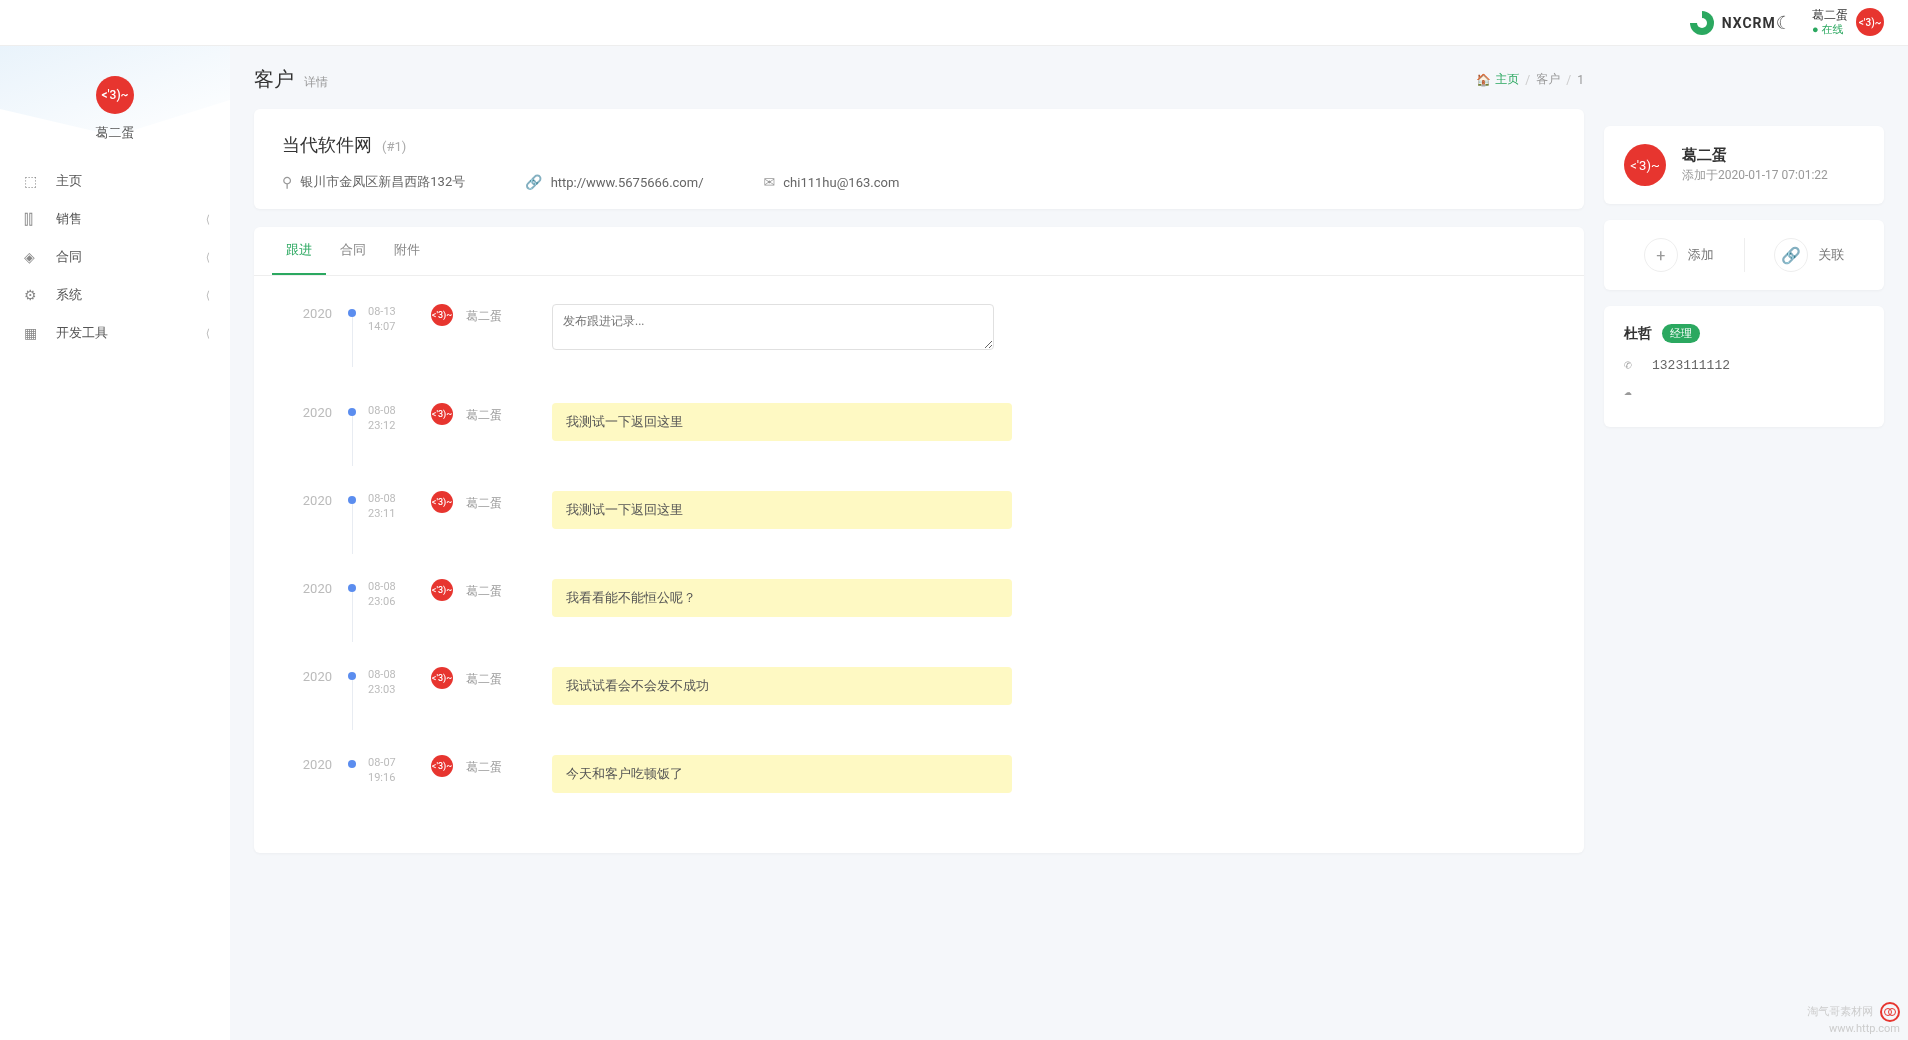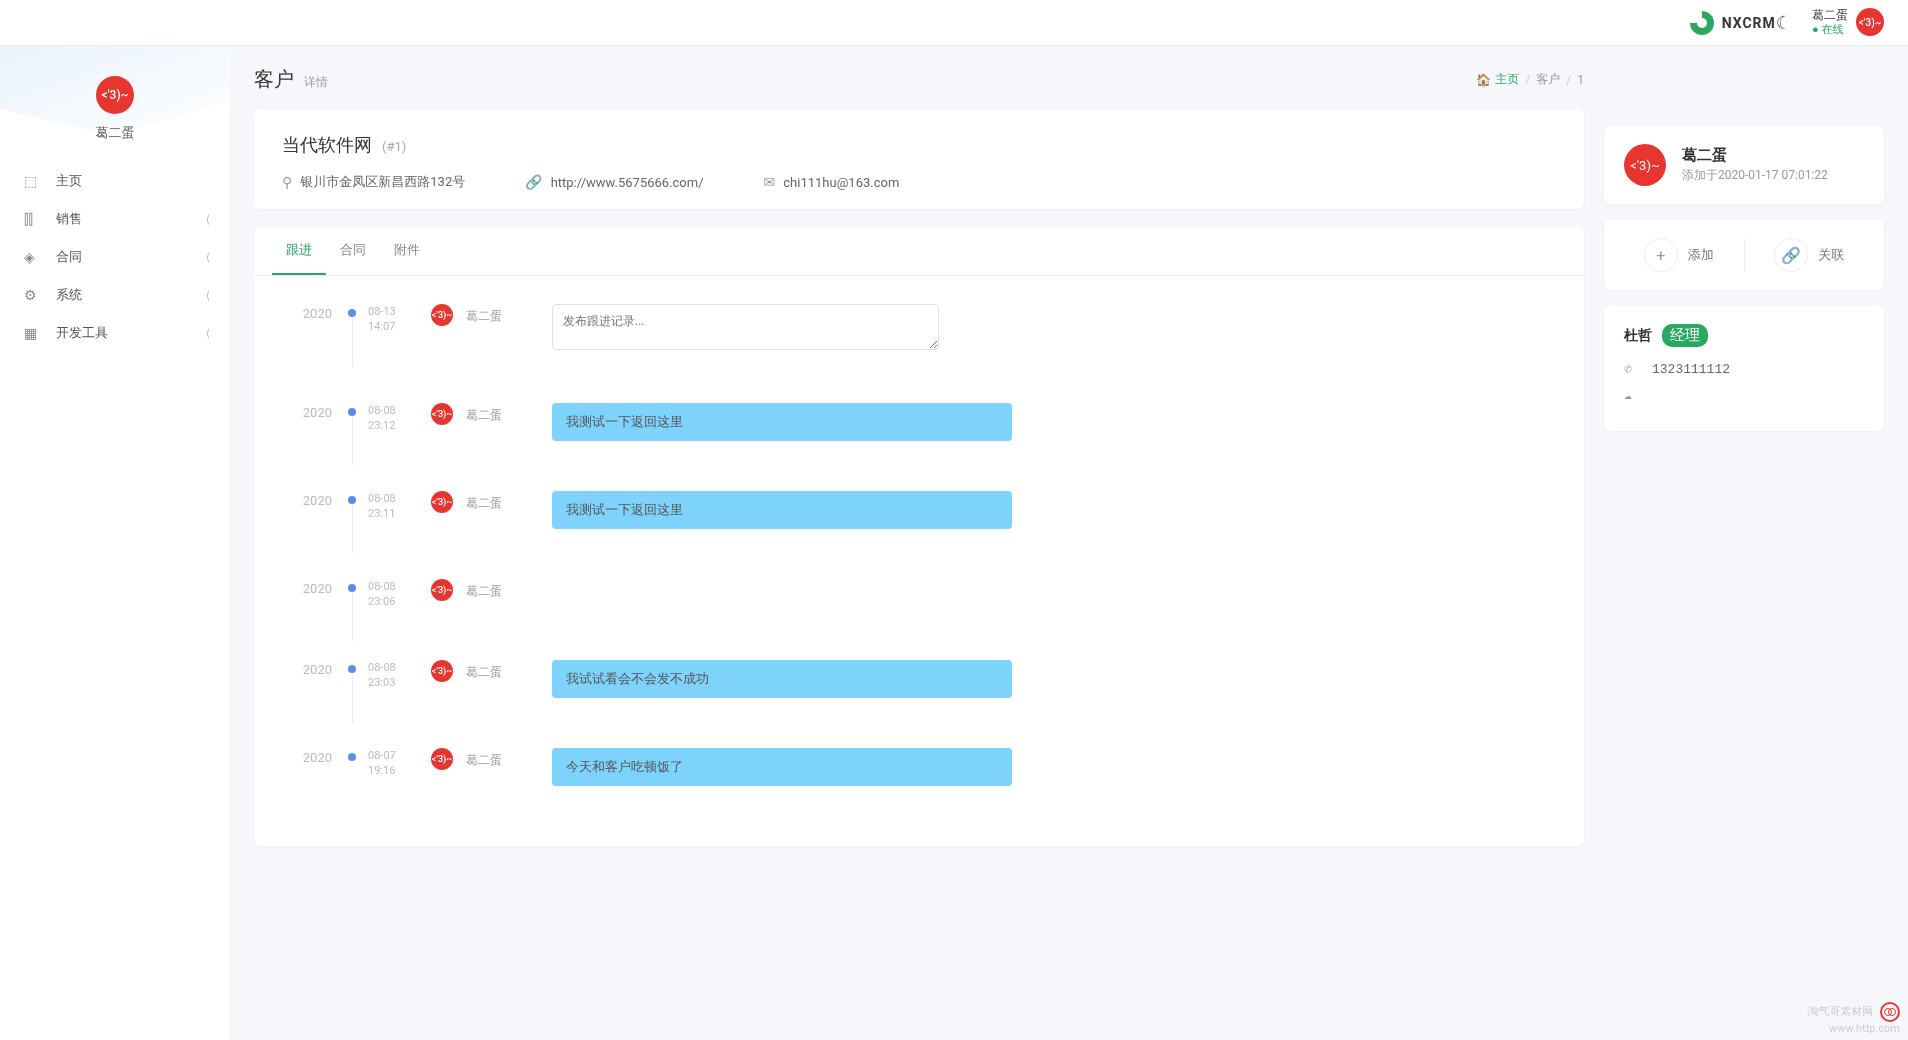--- a/index.html
+++ b/index.html
@@ -67,39 +67,39 @@
 .tl-row { display:flex; align-items:flex-start; position:relative; padding-bottom:50px; }
 .tl-year { width:60px; text-align:right; font-size:13px; color:#bbb; padding-right:10px; padding-top:2px; }
 .tl-dot-col { width:20px; position:relative; display:flex; justify-content:center; }
 .tl-dot { width:8px; height:8px; border-radius:50%; background:#5b8def; margin-top:5px; position:relative; z-index:2; }
 .tl-line { position:absolute; left:50%; top:10px; bottom:-50px; width:1px; background:#e8ecf2; z-index:1; }
 .tl-row:last-child .tl-line { display:none; }
 .tl-datetime { width:60px; font-size:11px; color:#bbb; padding-left:6px; line-height:1.4; }
 .tl-avatar-col { width:40px; display:flex; justify-content:center; padding-top:0; }
 .tl-user-name { width:60px; font-size:12px; color:#999; padding-top:4px; padding-left:4px; }
 .tl-content { flex:1; padding-left:30px; }
-.tl-bubble { background:#7dd3fc; border-radius:4px; padding:10px 14px; font-size:13px; color:#555; display:inline-block; min-width:460px; }
-.tl-textarea { width:387px; max-width:100%; border:1px solid #e0e0e0; border-radius:4px; padding:8px 10px; font-size:12px; color:#999; resize:both; min-height:34px; font-family:inherit; }
+.tl-bubble { background:#fef9c3; border-radius:4px; padding:10px 14px; font-size:13px; color:#555; display:inline-block; min-width:460px; }
+.tl-textarea { width:442px; max-width:100%; border:1px solid #e0e0e0; border-radius:4px; padding:8px 10px; font-size:12px; color:#999; resize:both; min-height:34px; font-family:inherit; }
 
 
 .owner-card { padding:18px 20px; display:flex; align-items:center; gap:16px; }
 .owner-avatar { width:42px; height:42px; border-radius:50%; background:#e7352f; color:#fff; display:flex; align-items:center; justify-content:center; font-size:13px; }
 .owner-name { font-weight:600; font-size:15px; color:#333; }
 .owner-date { font-size:12px; color:#999; margin-top:2px; }
 
 .actions-card { padding:18px 10px; display:flex; }
 .action-half { flex:1; display:flex; align-items:center; justify-content:center; gap:10px; cursor:pointer; }
 .action-half:first-child { border-right:1px solid #eee; }
 .action-btn-icon { width:34px; height:34px; border-radius:50%; border:1px solid #eee; display:flex; align-items:center; justify-content:center; color:#999; font-size:16px; }
 .action-label { font-size:13px; color:#777; }
 
 .contact-card { padding:18px 20px;font-family:Liberation Mono, monospace; }
 .contact-name-row { display:flex; align-items:center; gap:10px; margin-bottom:14px; }
 .contact-name { font-weight:600; font-size:14px; }
-.badge { background:#2ba860; color:#fff; font-size:15px; padding:2px 8px; border-radius:10px; }
+.badge { background:#2ba860; color:#fff; font-size:11px; padding:2px 8px; border-radius:10px; }
 .contact-line { display:flex; align-items:center; gap:12px; font-size:13px; color:#666; margin-bottom:10px; }
 .contact-icon { color:#999; width:16px; }
 
 .watermark { position:fixed; right:8px; bottom:4px; font-size:11px; color:#ccc; text-align:right; line-height:1.3; }
 .watermark-logo { display:inline-block; width:20px; height:20px; border:2px solid #e7352f; border-radius:50%; vertical-align:middle; position:relative; margin-left:4px; }
 .watermark-logo::before,.watermark-logo::after{content:'';position:absolute;width:6px;height:6px;border:1.5px solid #e7352f;border-radius:50%;top:4px;}
 .watermark-logo::before{left:2px;}.watermark-logo::after{right:2px;}
 </style>
 </head>
 <body>
@@ -247,20 +247,21 @@
               <div class="tl-year">2020</div>
               <div class="tl-dot-col">
                 <div class="tl-dot"></div>
                 <div class="tl-line"></div>
               </div>
               <div class="tl-datetime">08-08<br>23:06</div>
               <div class="tl-avatar-col">
                 <div class="avatar med">&lt;'3)~</div>
               </div>
               <div class="tl-user-name">葛二蛋</div>
+              <div class="tl-content"><div class="tl-bubble">我看看能不能恒公呢？</div></div>
             </div>
             <div class="tl-row">
               <div class="tl-year">2020</div>
               <div class="tl-dot-col">
                 <div class="tl-dot"></div>
                 <div class="tl-line"></div>
               </div>
               <div class="tl-datetime">08-08<br>23:03</div>
               <div class="tl-avatar-col">
                 <div class="avatar med">&lt;'3)~</div>

